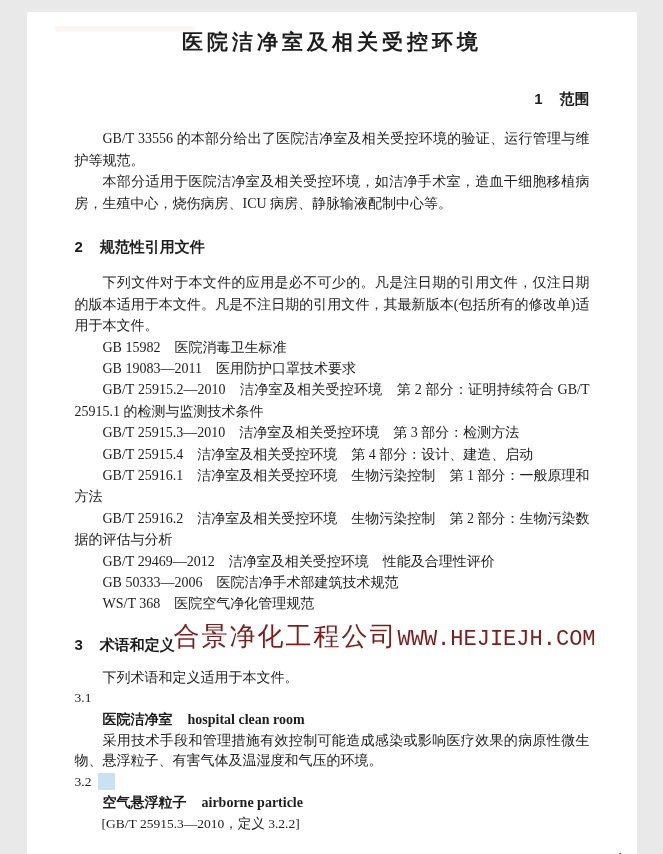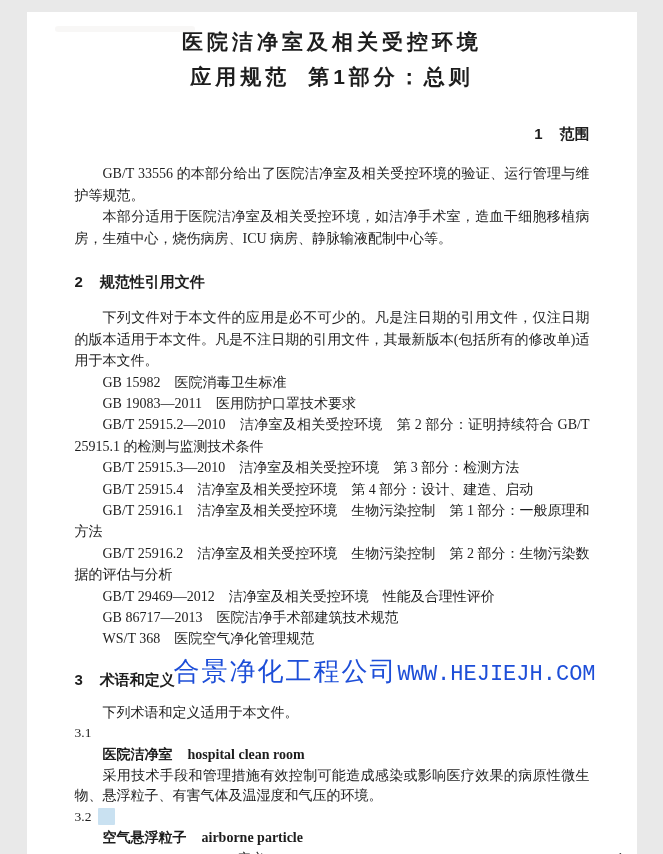--- a/index.html
+++ b/index.html
@@ -67,21 +67,21 @@
   .term-line { font-size: 14px; padding-left: 2em; }
   .term-cn { font-family: "Liberation Sans", "DejaVu Sans", sans-serif; font-weight: 700; text-align: right; }
   .term-en { font-family: "Liberation Serif", "DejaVu Serif", serif; font-weight: 700; margin-left: 15px; }
   .source-line { font-size: 13.5px; padding-left: 2em; }
 
   .watermark {
     position: absolute;
     left: 99px; top: -8px;
     white-space: nowrap;
     font-weight: 400;
-    color: #1d4ed8;
+    color: #7f1d1d;
     z-index: 1;
     pointer-events: none;
     font-family: "Liberation Serif", "DejaVu Serif", serif;
   }
   .watermark .wm-cn { font-size: 26px; letter-spacing: 2px; }
   .watermark .wm-en { font-size: 22px; font-family: "Liberation Mono", "DejaVu Sans Mono", monospace; letter-spacing: 0; }
 
   .mini-logo {
     display: inline-block;
     width: 17px; height: 17px;
@@ -102,21 +102,20 @@
 </head>
 <body>
 
 <div class="page">
   <div class="scan-artifact"></div>
 
   <div class="content">
 
     <div class="doc-title">
       <div class="line1">医院洁净室及相关受控环境</div>
-      <div class="line2"><span>应用规范</span><span class="title-gap"></span><span>第1部分：总则</span></div>
     </div>
 
     <div class="sec-heading" id="sec1-heading">
       <span class="sec-num">1</span><span>范围</span>
     </div>
     <p class="body-p">GB/T 33556 的本部分给出了医院洁净室及相关受控环境的验证、运行管理与维护等规范。</p>
     <p class="body-p">本部分适用于医院洁净室及相关受控环境，如洁净手术室，造血干细胞移植病房，生殖中心，烧伤病房、ICU 病房、静脉输液配制中心等。</p>
 
     <div class="sec-heading" id="sec2-heading">
       <span class="sec-num">2</span><span>规范性引用文件</span>
@@ -124,21 +123,21 @@
     <p class="body-p">下列文件对于本文件的应用是必不可少的。凡是注日期的引用文件，仅注日期的版本适用于本文件。凡是不注日期的引用文件，其最新版本(包括所有的修改单)适用于本文件。</p>
     <div class="ref-list">
       <div class="ref-item">GB 15982　医院消毒卫生标准</div>
       <div class="ref-item">GB 19083—2011　医用防护口罩技术要求</div>
       <div class="ref-item">GB/T 25915.2—2010　洁净室及相关受控环境　第 2 部分：证明持续符合 GB/T 25915.1 的检测与监测技术条件</div>
       <div class="ref-item">GB/T 25915.3—2010　洁净室及相关受控环境　第 3 部分：检测方法</div>
       <div class="ref-item">GB/T 25915.4　洁净室及相关受控环境　第 4 部分：设计、建造、启动</div>
       <div class="ref-item">GB/T 25916.1　洁净室及相关受控环境　生物污染控制　第 1 部分：一般原理和方法</div>
       <div class="ref-item">GB/T 25916.2　洁净室及相关受控环境　生物污染控制　第 2 部分：生物污染数据的评估与分析</div>
       <div class="ref-item">GB/T 29469—2012　洁净室及相关受控环境　性能及合理性评价</div>
-      <div class="ref-item">GB 86717—2013　医院洁净手术部建筑技术规范</div>
+      <div class="ref-item">GB 50333—2006　医院洁净手术部建筑技术规范</div>
       <div class="ref-item">WS/T 368　医院空气净化管理规范</div>
     </div>
 
     <div class="sec-heading" id="sec3-heading">
       <span class="sec-num">3</span><span>术语和定义</span>
       <div class="watermark"><span class="wm-cn">合景净化工程公司</span><span class="wm-en">WWW.HEJIEJH.COM</span></div>
     </div>
 
     <div class="terms">
       <p class="body-p">下列术语和定义适用于本文件。</p>

